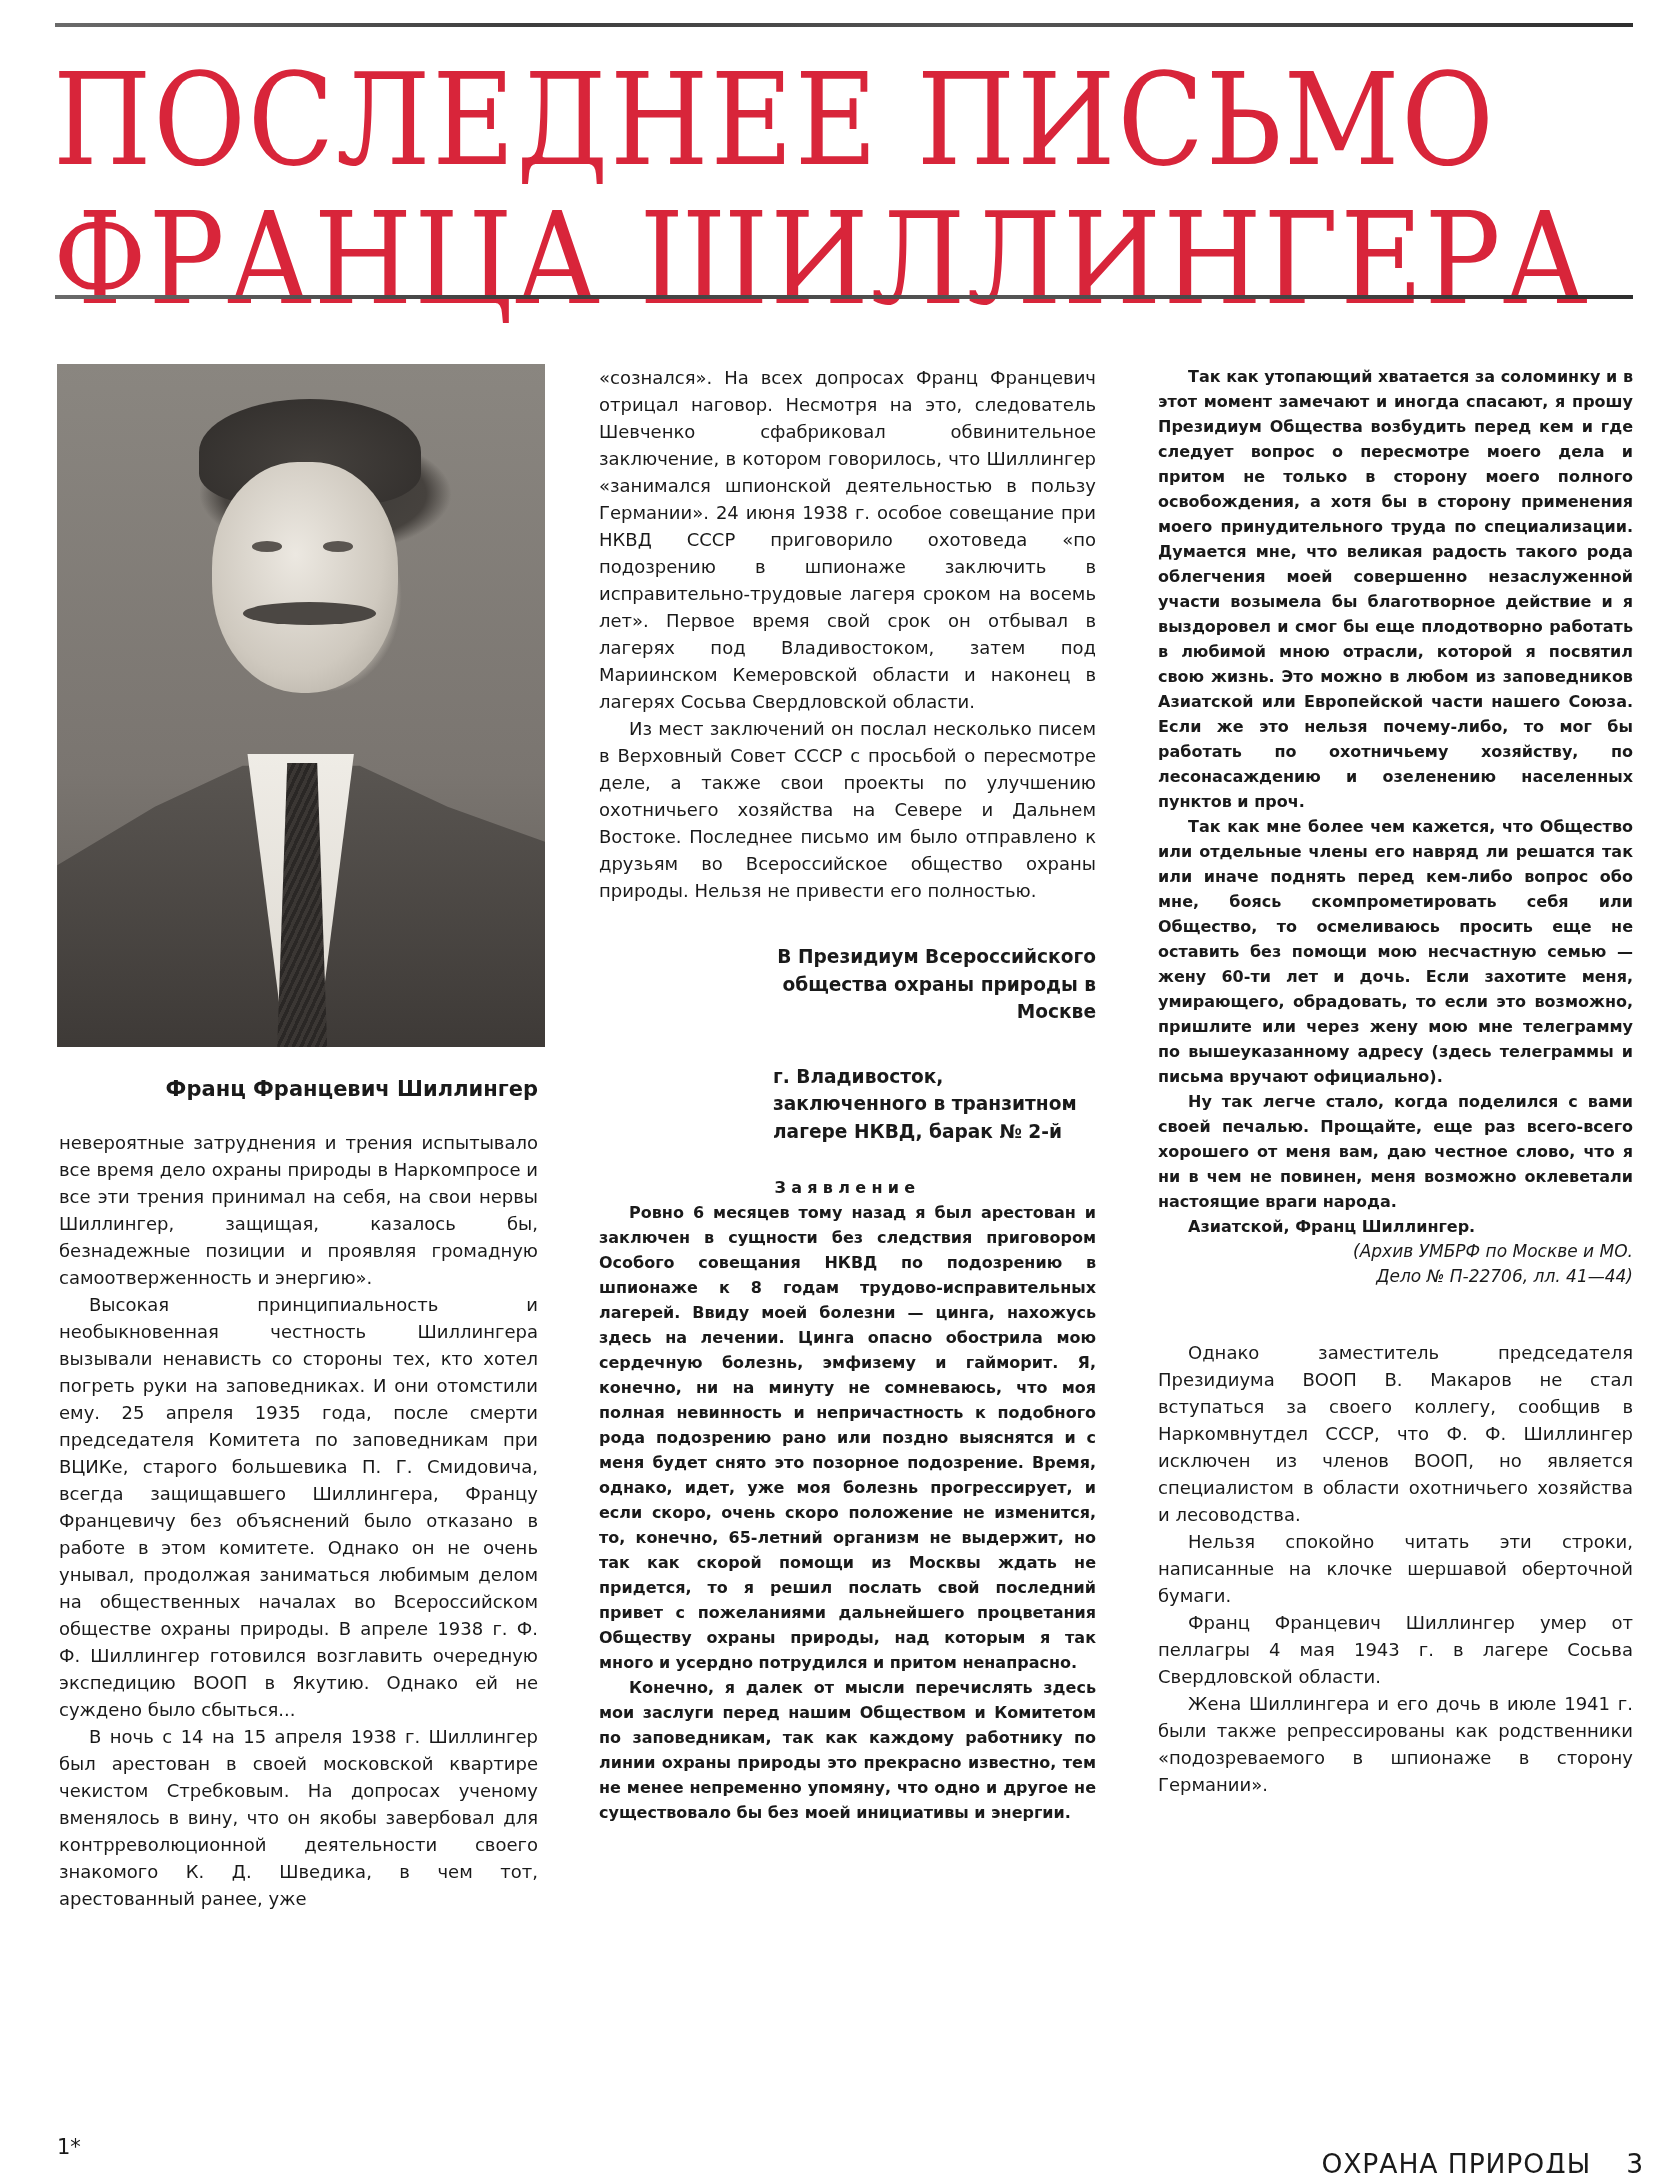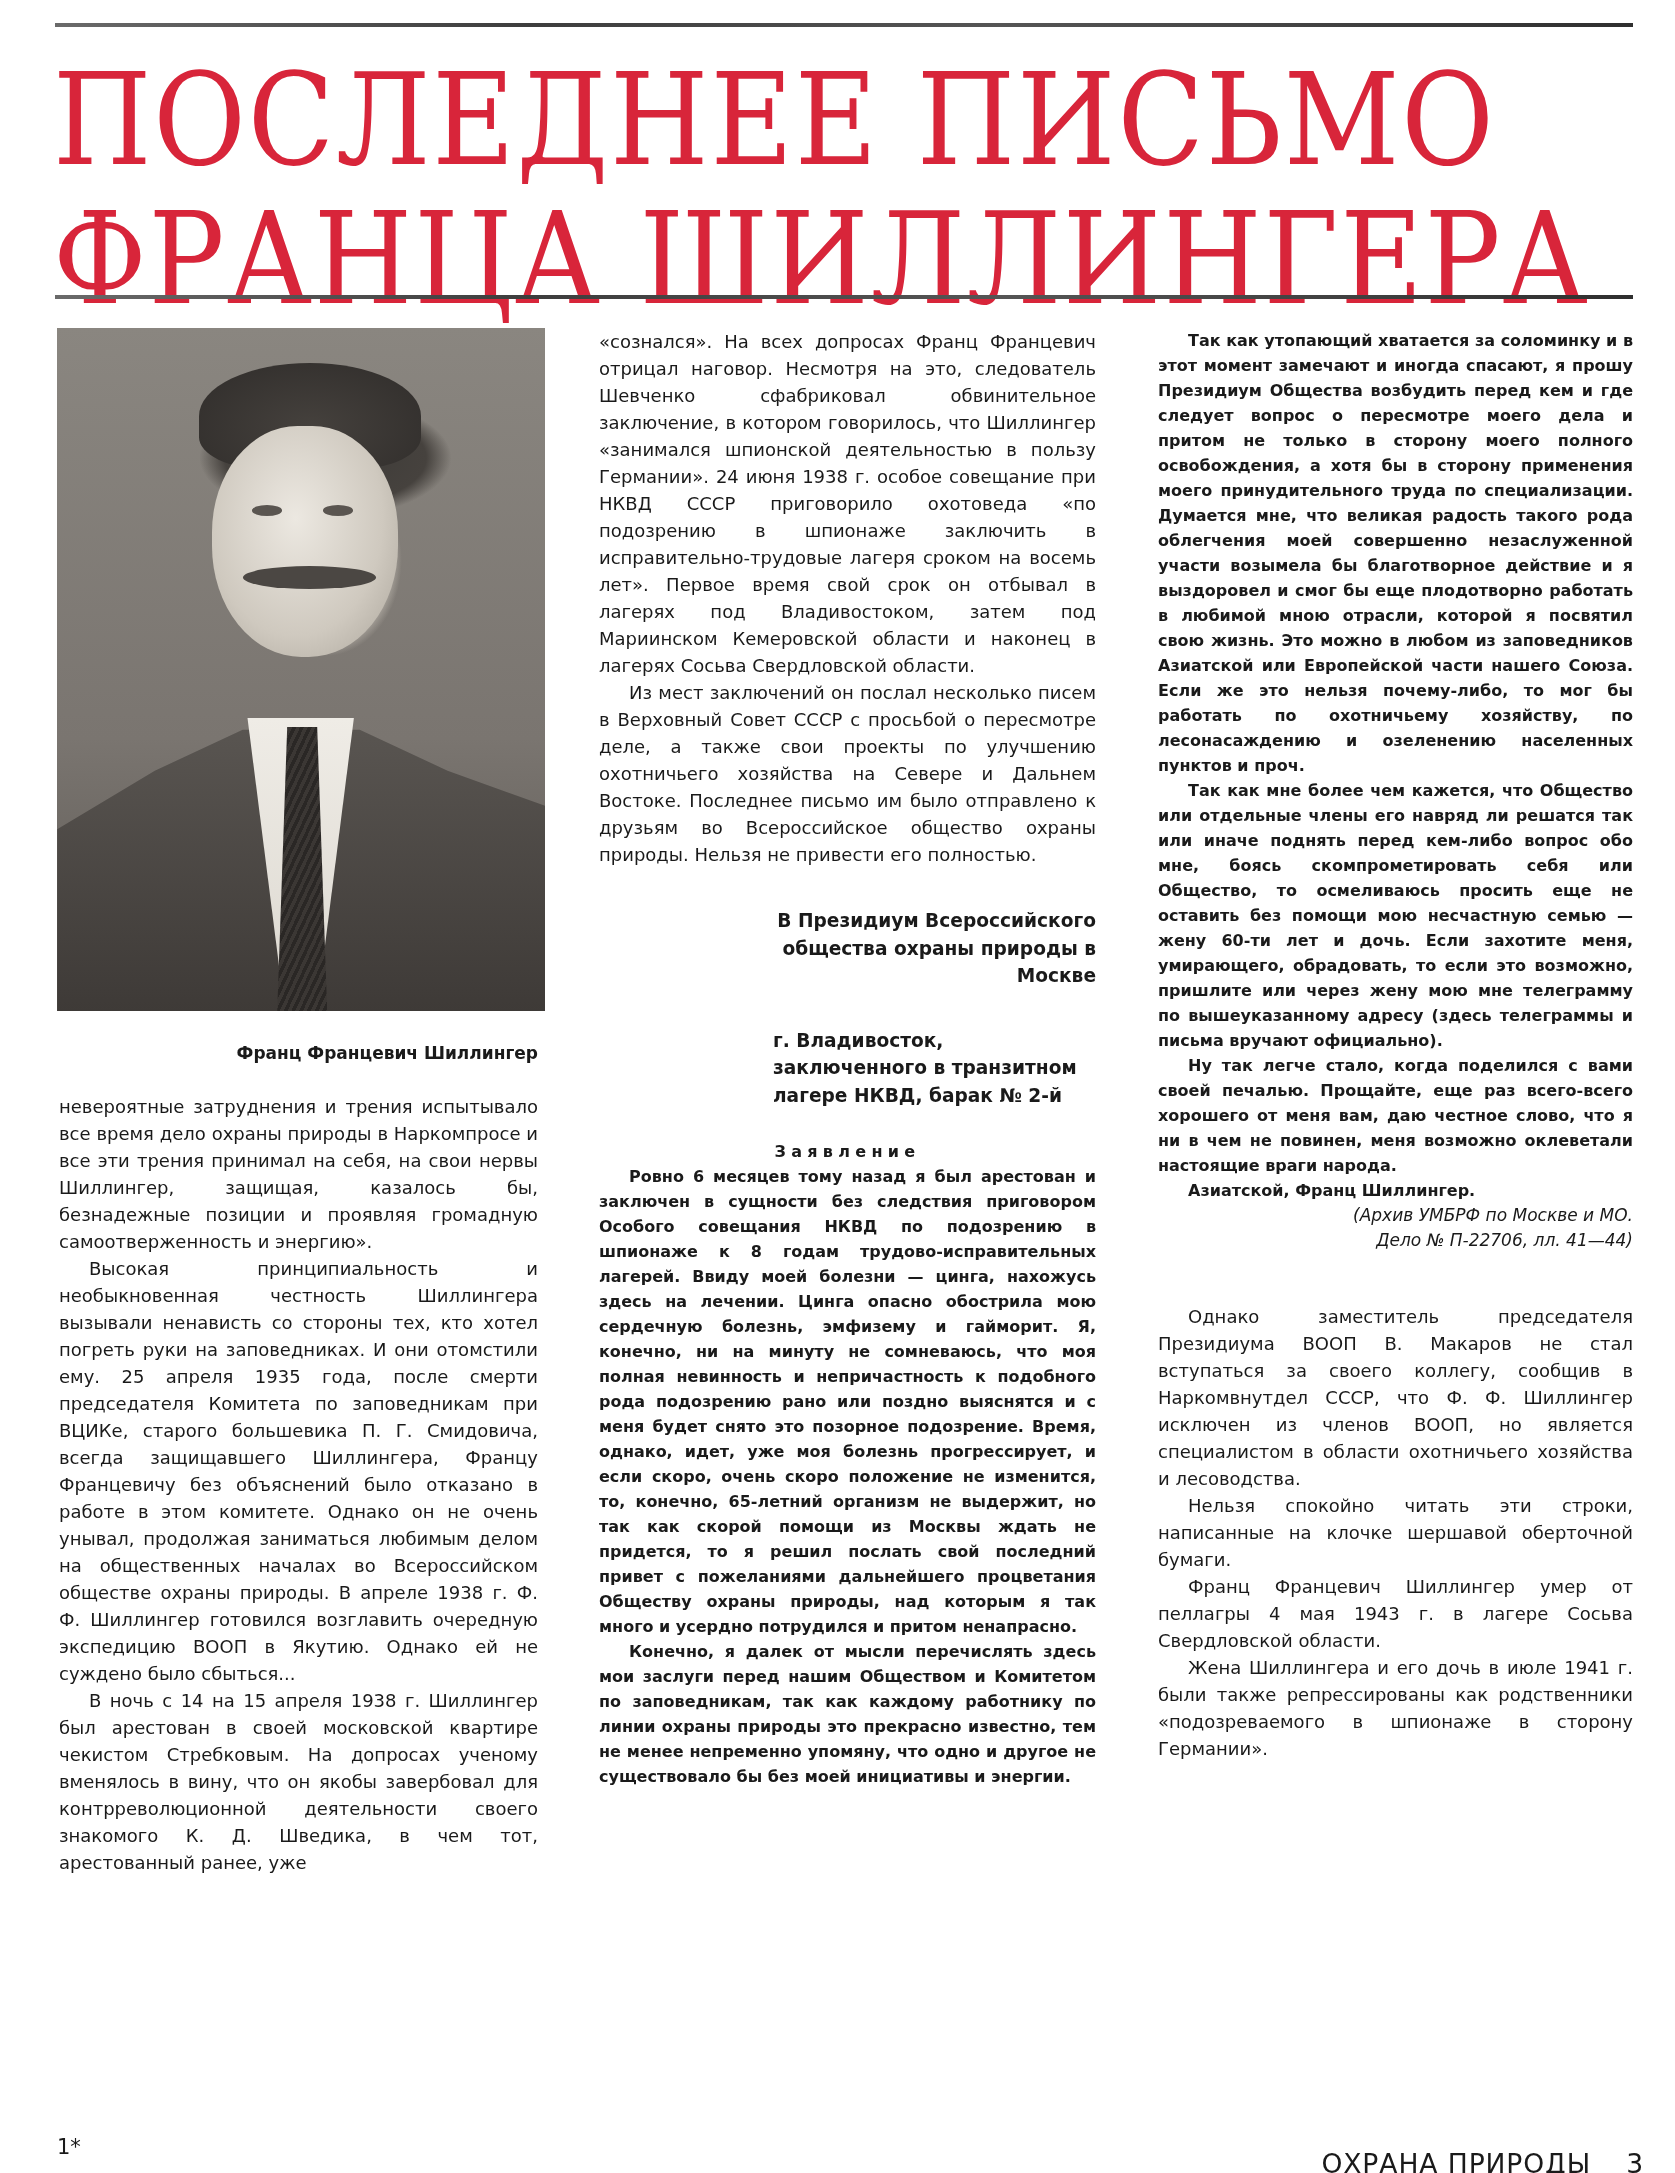--- a/index.html
+++ b/index.html
@@ -16,21 +16,21 @@
     .title {
       position: absolute; left: 53px; top: 51px; width: 1578px;
       font-family: "DejaVu Serif", "Liberation Serif", serif;
       color: #d8253a; font-size: 113px; line-height: 124px;
       letter-spacing: 1.8px; transform: scaleY(1.12); transform-origin: top left;
       font-weight: normal;
     }
     .title div { white-space: nowrap; }
 
     .col {
-      position: absolute; top: 328px;
+      position: absolute; top: 364px;
       font-size: 18px; line-height: 27px; text-align: justify;
       hyphens: manual;
     }
     .col p { margin: 0; text-indent: 30px; }
     .col p.noindent { text-indent: 0; }
     .col1 { left: 59px; width: 479px; }
     .col2 { left: 599px; width: 497px; }
     .col3 { left: 1158px; width: 475px; }
 
     .photo {
@@ -67,21 +67,21 @@
       background: radial-gradient(ellipse at 50% 60%, #45413d 0%, #2f2c2a 100%);
     }
     .photo .moustache {
       position: absolute; left: 186px; top: 238px; width: 133px; height: 23px;
       border-radius: 50%; background: #4b4743;
     }
     .photo .eye { position: absolute; top: 177px; width: 30px; height: 10.6px; border-radius: 50%; background: #5a5550; }
     .photo .eye.l { left: 195px; } .photo .eye.r { left: 266px; }
 
     .caption {
-      margin: 30px 0 0 0; text-align: right; font-weight: bold; font-size: 17px;
+      margin: 30px 0 0 0; text-align: right; font-weight: bold; font-size: 21px;
       line-height: 25px; padding-right: 0;
     }
     .col1 .body { margin-top: 26.6px; }
     .addr1 {
       margin-top: 39px; font-weight: bold; text-align: right; font-size: 18.6px; line-height: 27.5px;
       padding-left: 133px;
     }
     .addr2 {
       margin-top: 37px; font-weight: bold; text-align: left; font-size: 18.6px; line-height: 27.5px;
       padding-left: 174px;

